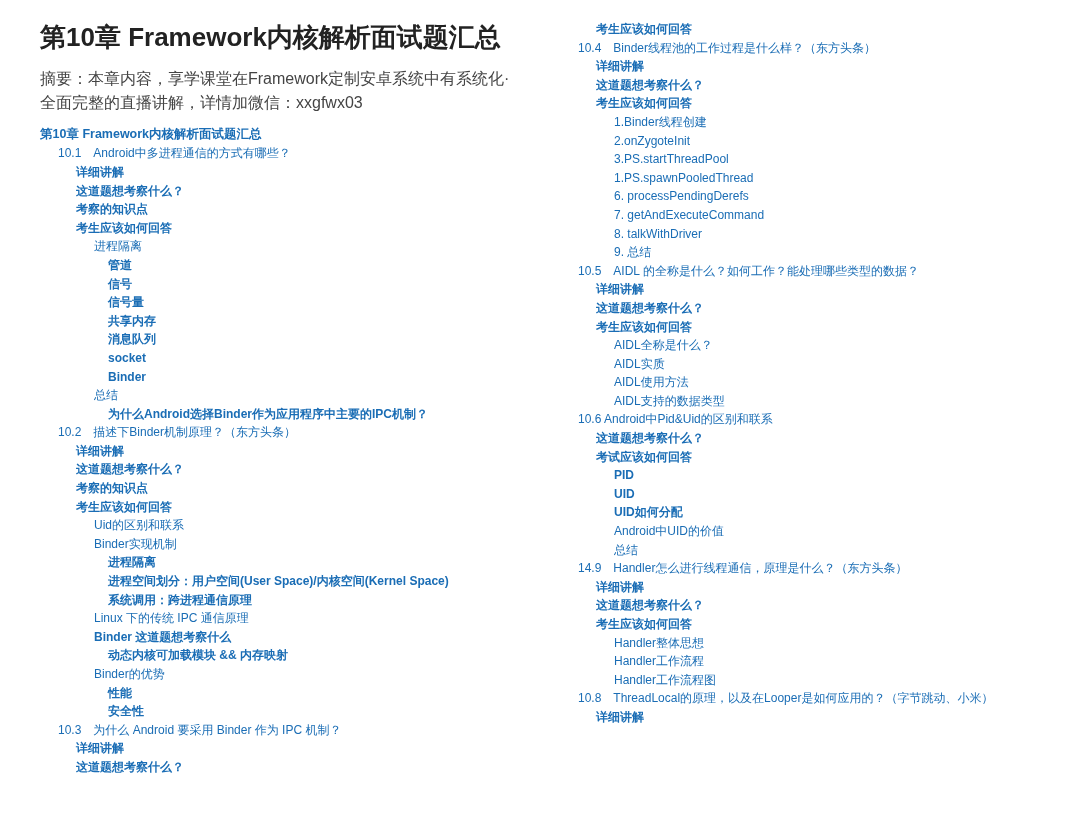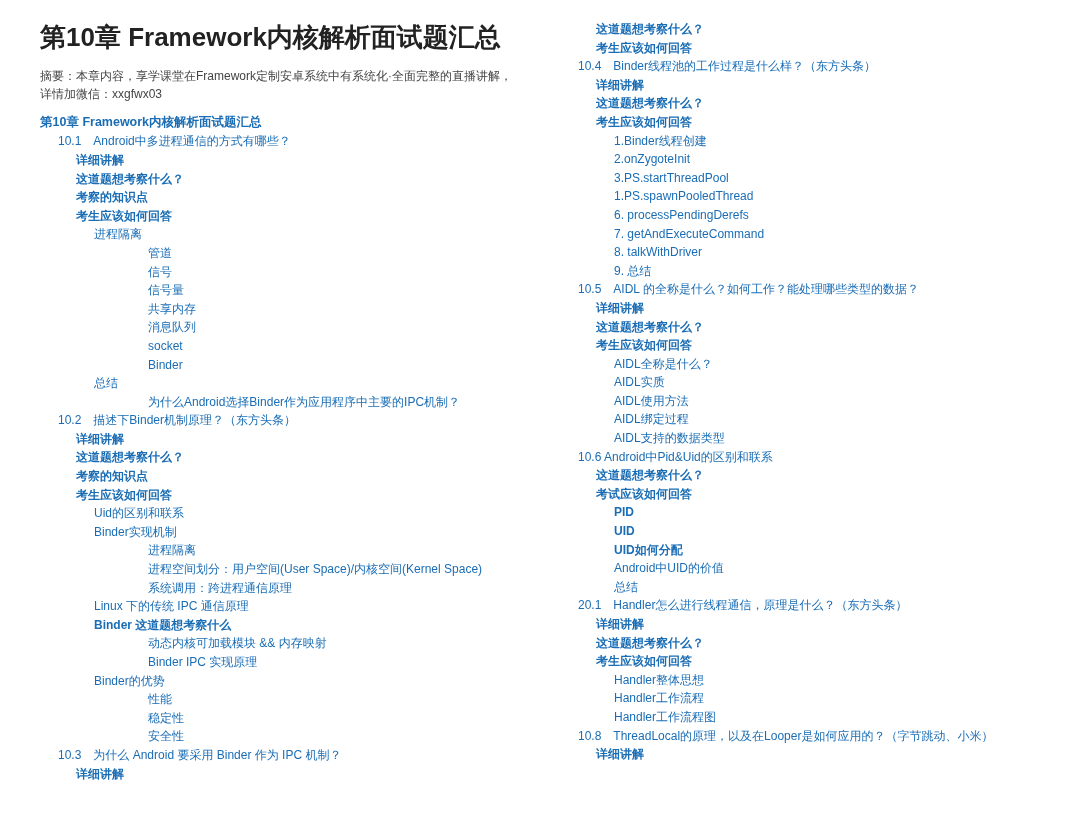--- a/index.html
+++ b/index.html
@@ -16,40 +16,40 @@
       column-fill: auto;
       height: 815px;
     }
     h1 {
       font-size: 26px;
       font-weight: bold;
       margin: 0 0 12px 0;
       color: #222;
     }
     .summary {
-      font-size: 12px;
+      font-size: 16px;
       color: #444;
       margin-bottom: 6px;
       line-height: 1.5;
     }
     .toc {
       margin-top: 10px;
     }
     .link {
       color: #1a6db5;
       cursor: pointer;
       line-height: 1.55;
       display: block;
     }
     .bold { font-weight: bold; }
     .l0 { margin-left: 0; font-weight: bold; font-size: 12.5px; }
     .l1 { margin-left: 18px; }
     .l2 { margin-left: 36px; font-weight: bold; }
     .l3 { margin-left: 54px; }
-    .l4 { margin-left: 108px; }
+    .l4 { margin-left: 68px; font-weight: bold; }
   </style>
 </head>
 <body>
 
 <h1>第10章 Framework内核解析面试题汇总</h1>
 <div class="summary">摘要：本章内容，享学课堂在Framework定制安卓系统中有系统化·全面完整的直播讲解，详情加微信：xxgfwx03</div>
 <div class="toc" id="toc">
     <a class="link l0 bold">第10章 Framework内核解析面试题汇总</a>
     <a class="link l1">10.1　Android中多进程通信的方式有哪些？</a>
     <a class="link l2">详细讲解</a>
@@ -72,24 +72,22 @@
     <a class="link l2">考察的知识点</a>
     <a class="link l2">考生应该如何回答</a>
     <a class="link l3">Uid的区别和联系</a>
     <a class="link l3">Binder实现机制</a>
     <a class="link l4">进程隔离</a>
     <a class="link l4">进程空间划分：用户空间(User Space)/内核空间(Kernel Space)</a>
     <a class="link l4">系统调用：跨进程通信原理</a>
     <a class="link l3">Linux 下的传统 IPC 通信原理</a>
     <a class="link l3 bold">Binder 这道题想考察什么</a>
     <a class="link l4">动态内核可加载模块 &amp;&amp; 内存映射</a>
-    <a class="link l4">Binder IPC 实现原理</a>
     <a class="link l3">Binder的优势</a>
     <a class="link l4">性能</a>
-    <a class="link l4">稳定性</a>
     <a class="link l4">安全性</a>
     <a class="link l1">10.3　为什么 Android 要采用 Binder 作为 IPC 机制？</a>
     <a class="link l2">详细讲解</a>
     <a class="link l2">这道题想考察什么？</a>
     <a class="link l2">考生应该如何回答</a>
     <a class="link l1">10.4　Binder线程池的工作过程是什么样？（东方头条）</a>
     <a class="link l2 bold">详细讲解</a>
     <a class="link l2">这道题想考察什么？</a>
     <a class="link l2">考生应该如何回答</a>
     <a class="link l3">1.Binder线程创建</a>
@@ -100,31 +98,30 @@
     <a class="link l3">7. getAndExecuteCommand</a>
     <a class="link l3">8. talkWithDriver</a>
     <a class="link l3">9. 总结</a>
     <a class="link l1">10.5　AIDL 的全称是什么？如何工作？能处理哪些类型的数据？</a>
     <a class="link l2">详细讲解</a>
     <a class="link l2">这道题想考察什么？</a>
     <a class="link l2">考生应该如何回答</a>
     <a class="link l3">AIDL全称是什么？</a>
     <a class="link l3">AIDL实质</a>
     <a class="link l3">AIDL使用方法</a>
-    <a class="link l3">AIDL绑定过程</a>
     <a class="link l3">AIDL支持的数据类型</a>
     <a class="link l1">10.6 Android中Pid&amp;Uid的区别和联系</a>
     <a class="link l2">这道题想考察什么？</a>
     <a class="link l2">考试应该如何回答</a>
     <a class="link l3 bold">PID</a>
     <a class="link l3 bold">UID</a>
     <a class="link l3 bold">UID如何分配</a>
     <a class="link l3">Android中UID的价值</a>
     <a class="link l3">总结</a>
-    <a class="link l1">20.1　Handler怎么进行线程通信，原理是什么？（东方头条）</a>
+    <a class="link l1">14.9　Handler怎么进行线程通信，原理是什么？（东方头条）</a>
     <a class="link l2">详细讲解</a>
     <a class="link l2">这道题想考察什么？</a>
     <a class="link l2">考生应该如何回答</a>
     <a class="link l3">Handler整体思想</a>
     <a class="link l3">Handler工作流程</a>
     <a class="link l3">Handler工作流程图</a>
     <a class="link l1">10.8　ThreadLocal的原理，以及在Looper是如何应用的？（字节跳动、小米）</a>
     <a class="link l2">详细讲解</a>
   </div>
 

